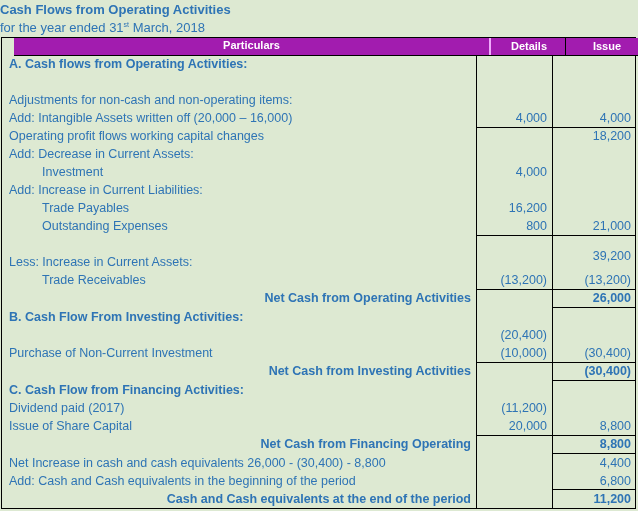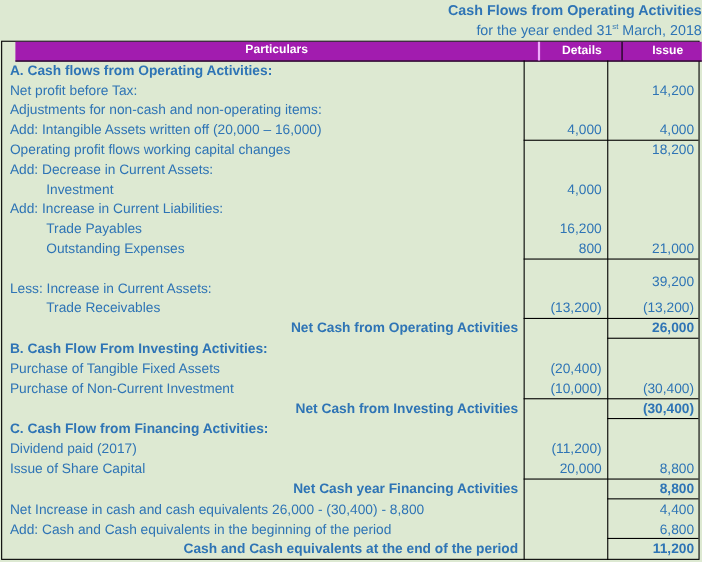--- a/index.html
+++ b/index.html
@@ -2,21 +2,21 @@
 <html><head>
 <meta charset="utf-8">
 <style>
   html, body { margin: 0; padding: 0; }
   body {
     width: 638px; height: 511px; background: #dde9d2;
     font-family: "Liberation Sans", sans-serif; color: #2e74b5;
     position: relative; overflow: hidden;
   }
   .title {
-    position: absolute; left: 0; width: 638px; text-align: right;
+    position: absolute; left: 0; width: 638px; text-align: left;
     font-size: 13px; color: #2e74b5;
   }
   .t1 { top: 2px; font-weight: bold; }
   .t2 { top: 20px; }
   .t2 sup { font-size: 7px; }
   .sheet {
     position: absolute; left: 1px; top: 37px; width: 635px; height: 472px;
     border: 1px solid #000; box-sizing: border-box;
   }
   .hdr {
@@ -62,25 +62,20 @@
   <div class="hline" style="left:474px;width:159px;top:324px;"></div>
   <div class="hline" style="left:550px;width:83px;top:342px;"></div>
   <div class="hline" style="left:474px;width:159px;top:397px;"></div>
   <div class="hline" style="left:550px;width:83px;top:415px;"></div>
   <div class="hline" style="left:550px;width:83px;top:451px;"></div>
 
   <div class="row" style="top:17px">
       <span class="lbl bold">A. Cash flows from Operating Activities:</span>
       <span class="det"></span>
       <span class="amt"></span>
-    </div>
-  <div class="row" style="top:35px">
-      <span class="lbl">Net profit before Tax:</span>
-      <span class="det"></span>
-      <span class="amt">14,200</span>
     </div>
   <div class="row" style="top:53px">
       <span class="lbl">Adjustments for non-cash and non-operating items:</span>
       <span class="det"></span>
       <span class="amt"></span>
     </div>
   <div class="row" style="top:71px">
       <span class="lbl">Add: Intangible Assets written off (20,000 – 16,000)</span>
       <span class="det">4,000</span>
       <span class="amt">4,000</span>
@@ -134,21 +129,20 @@
       <span class="lbl right">Net Cash from Operating Activities</span>
       <span class="det"></span>
       <span class="amt bold">26,000</span>
     </div>
   <div class="row" style="top:270px">
       <span class="lbl bold">B. Cash Flow From Investing Activities:</span>
       <span class="det"></span>
       <span class="amt"></span>
     </div>
   <div class="row" style="top:288px">
-      <span class="lbl">Purchase of Tangible Fixed Assets</span>
       <span class="det">(20,400)</span>
       <span class="amt"></span>
     </div>
   <div class="row" style="top:306px">
       <span class="lbl">Purchase of Non-Current Investment</span>
       <span class="det">(10,000)</span>
       <span class="amt">(30,400)</span>
     </div>
   <div class="row" style="top:324px">
       <span class="lbl right">Net Cash from Investing Activities</span>
@@ -164,21 +158,21 @@
       <span class="lbl">Dividend paid (2017)</span>
       <span class="det">(11,200)</span>
       <span class="amt"></span>
     </div>
   <div class="row" style="top:379px">
       <span class="lbl">Issue of Share Capital</span>
       <span class="det">20,000</span>
       <span class="amt">8,800</span>
     </div>
   <div class="row" style="top:397px">
-      <span class="lbl right">Net Cash year Financing Activities</span>
+      <span class="lbl right">Net Cash from Financing Operating</span>
       <span class="det"></span>
       <span class="amt bold">8,800</span>
     </div>
   <div class="row" style="top:416px">
       <span class="lbl">Net Increase in cash and cash equivalents  26,000 - (30,400) - 8,800</span>
       <span class="det"></span>
       <span class="amt">4,400</span>
     </div>
   <div class="row" style="top:434px">
       <span class="lbl">Add: Cash and Cash equivalents in the beginning of the period</span>

